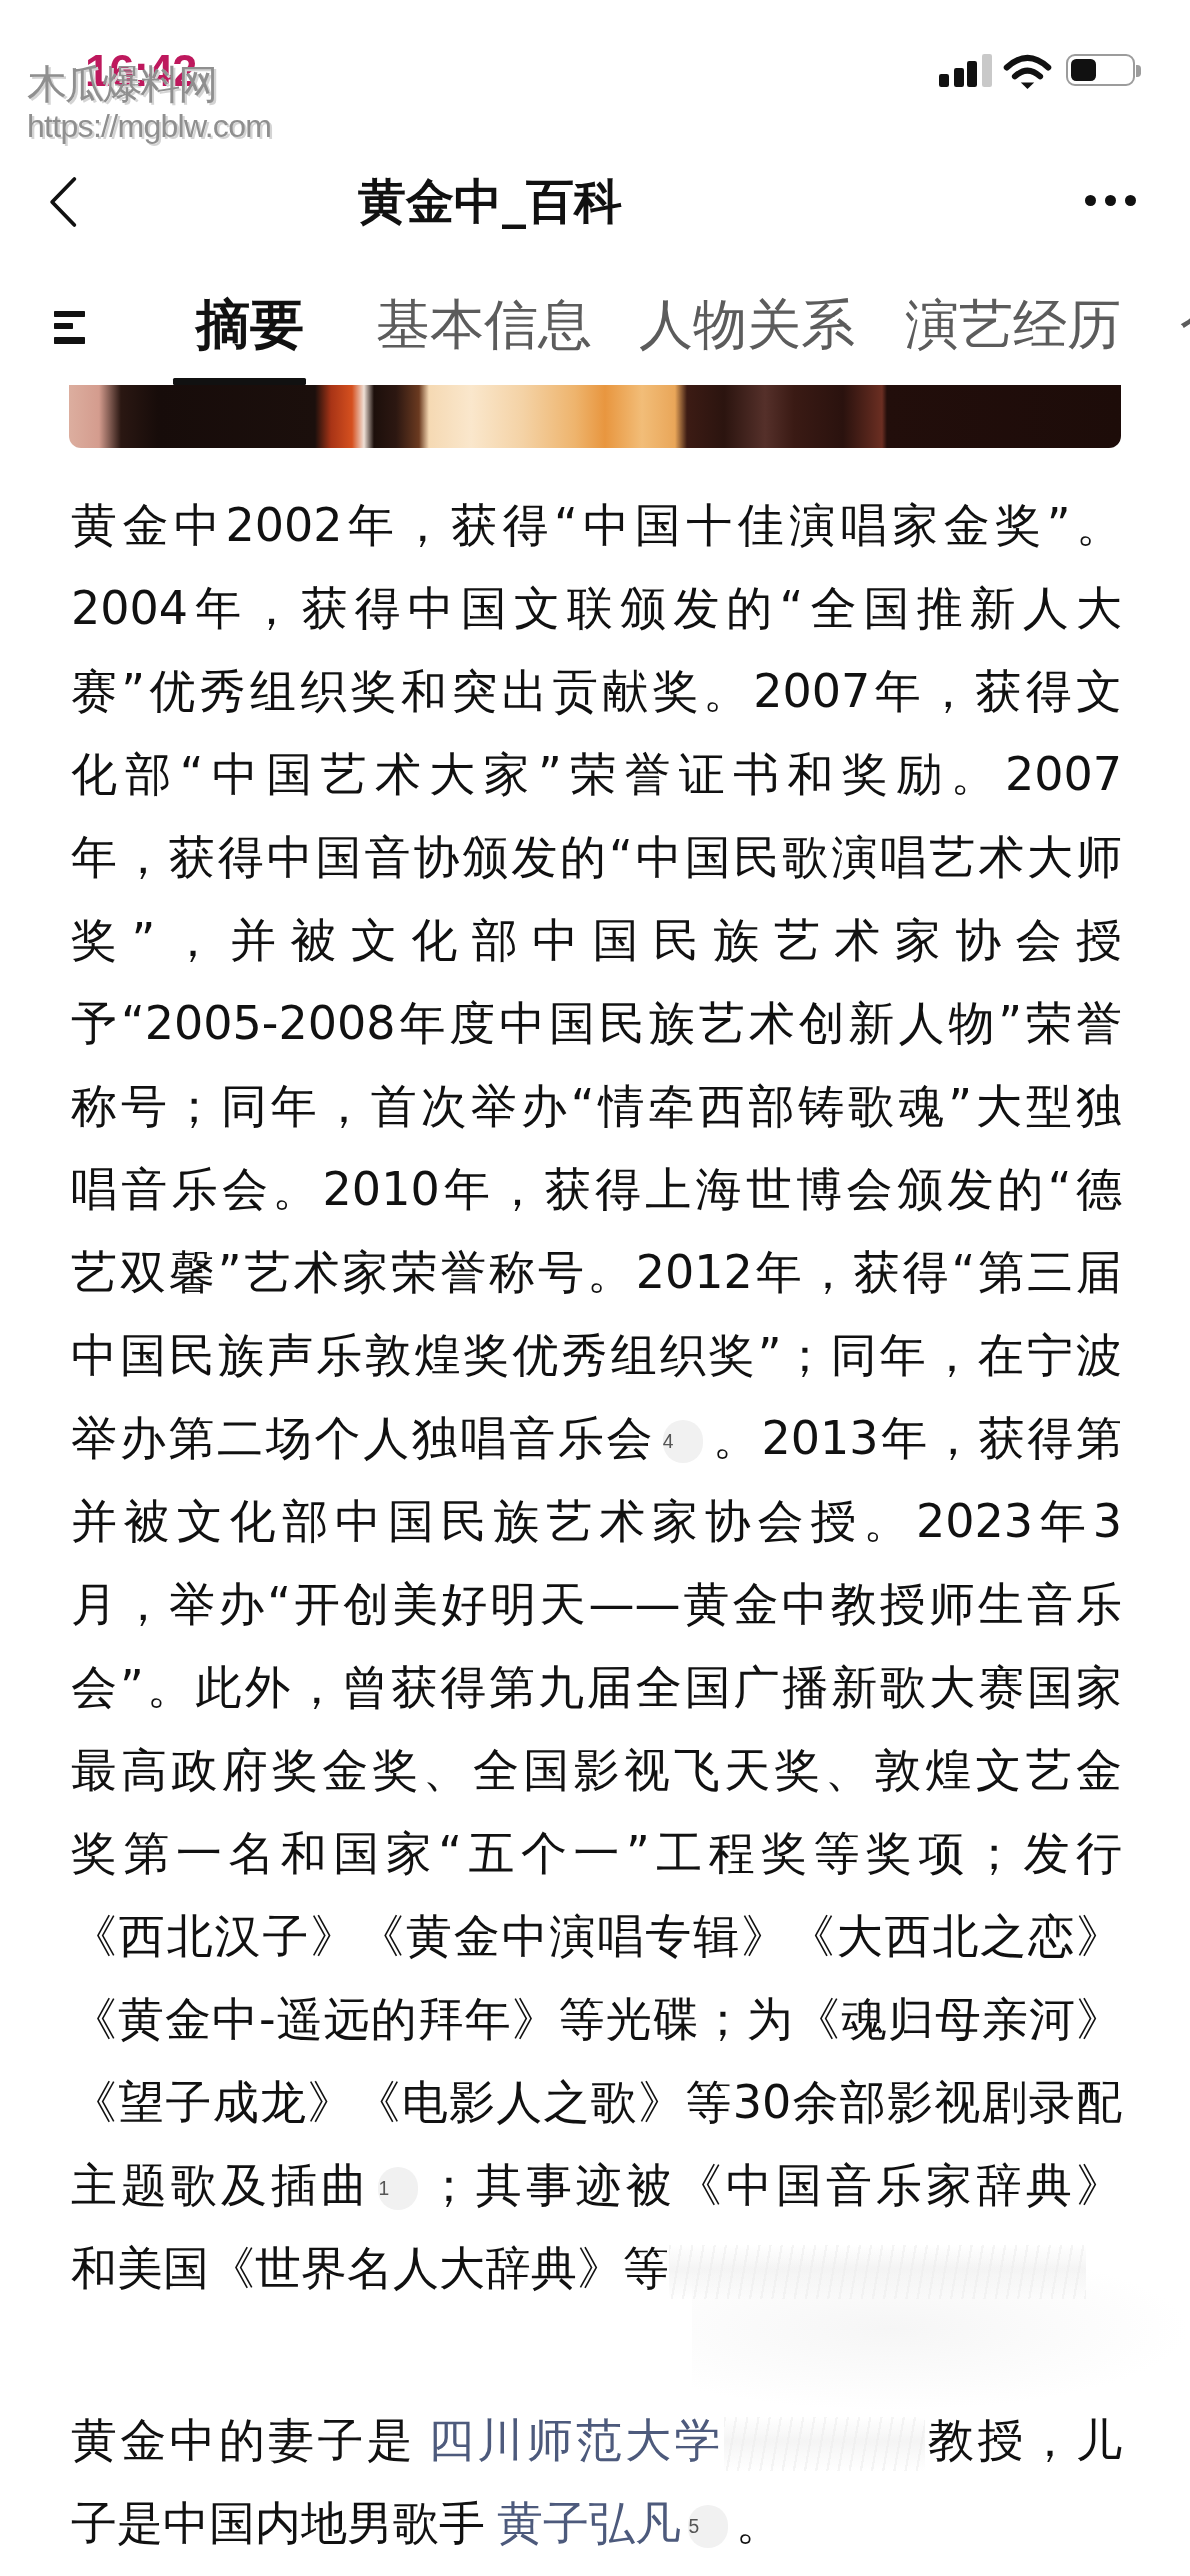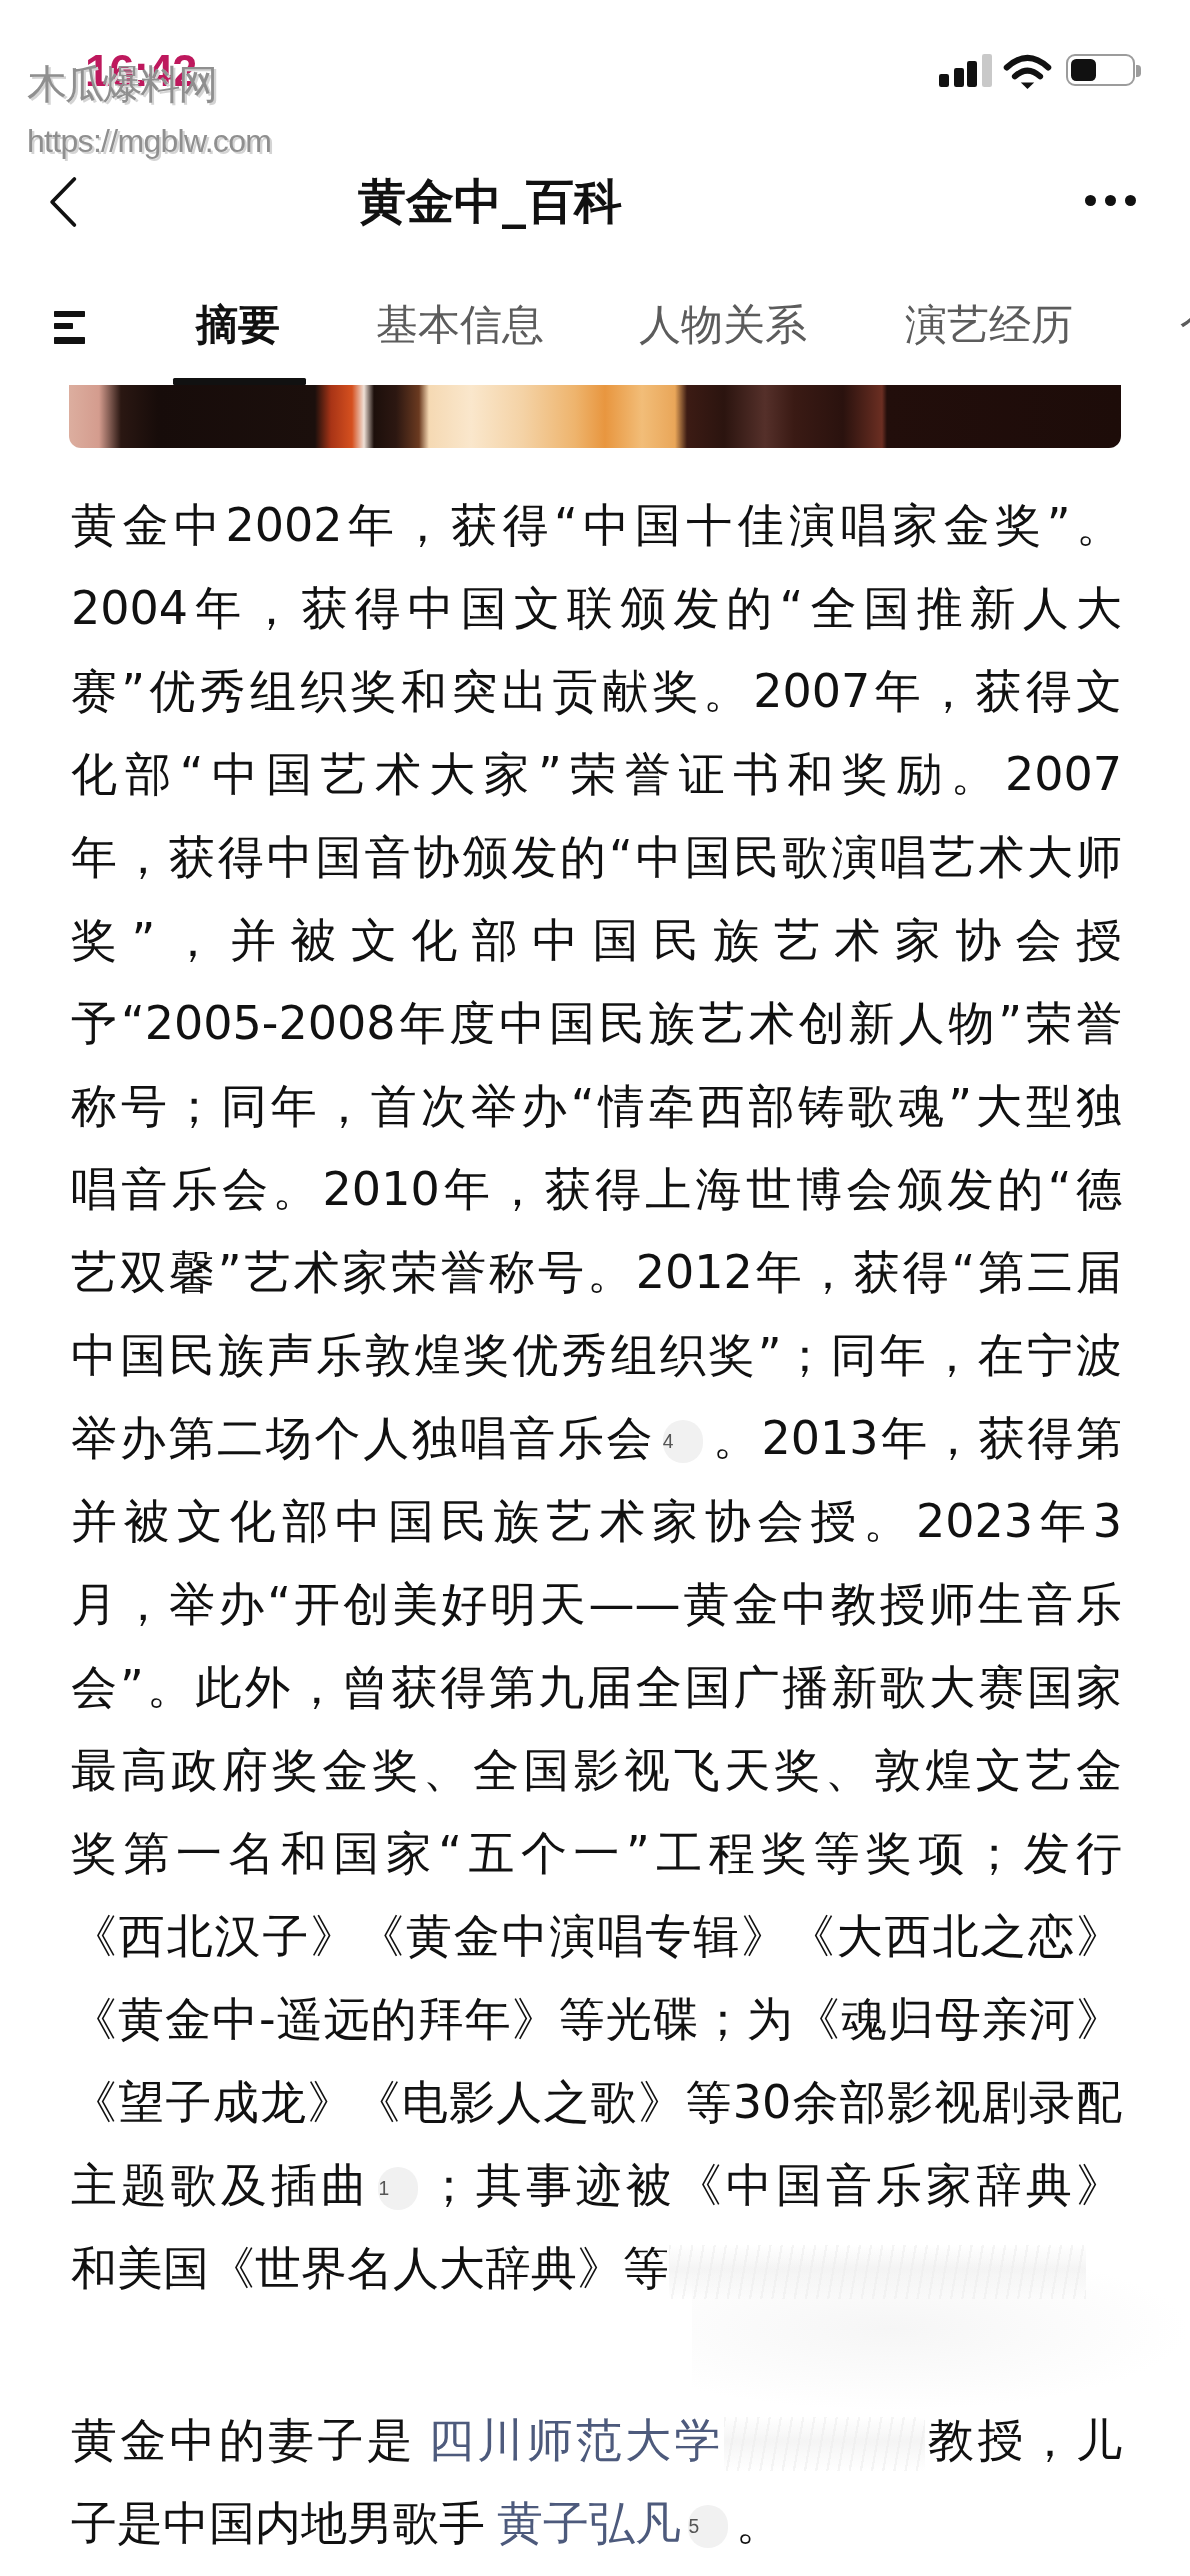--- a/index.html
+++ b/index.html
@@ -3,21 +3,21 @@
 <meta charset="utf-8">
 <style>
 :root{--text:#111111;--tab-inactive:#5c5c5c;--link:#4d5a7c;--cite-bg:#f1f1f1;--cite-fg:#555555;--watermark:#8f8f8f;}
 html,body{margin:0;padding:0;}
 body{width:1191px;height:2576px;position:relative;overflow:hidden;background:#ffffff;font-family:"DejaVu Sans",sans-serif;color:var(--text);}
 .abs{position:absolute;}
 
 
 .time{left:85px;top:48px;font:bold 45px/45px "Liberation Sans",sans-serif;letter-spacing:-0.7px;color:#be185d;}
 .wm-name{left:27px;top:63px;font-size:40px;line-height:42px;color:var(--watermark);text-shadow:2.2px 1.5px 0 #d4d4d4;letter-spacing:-2.2px;white-space:nowrap;}
-.wm-url{left:27px;top:124px;font:32px/34px "Liberation Sans",sans-serif;color:var(--watermark);text-shadow:2.2px 1.5px 0 #d4d4d4;letter-spacing:-0.7px;white-space:nowrap;}
+.wm-url{left:27px;top:109px;font:32px/34px "Liberation Sans",sans-serif;color:var(--watermark);text-shadow:2.2px 1.5px 0 #d4d4d4;letter-spacing:-0.7px;white-space:nowrap;}
 .sig{width:9.7px;border-radius:2.2px;background:#111;}
 .sig1{left:939px;top:74px;height:12.6px;}
 .sig2{left:954px;top:68px;height:18.6px;}
 .sig3{left:967px;top:61px;height:26px;}
 .sig4{left:982px;top:54px;height:33px;background:#c9c9c9;}
 .wifi{left:1003px;top:54px;width:49px;height:36px;}
 .battery{left:1066px;top:54px;width:65px;height:28px;border:2.2px solid #9c9c9c;border-radius:9px;}
 .battery-fill{position:absolute;left:3px;top:3px;height:22px;width:25px;background:#111;border-radius:5.2px;}
 .battery-nub{left:1136px;top:65px;width:5.2px;height:12px;background:#9c9c9c;border-radius:0 3.7px 3.7px 0;}
 
@@ -25,21 +25,21 @@
 .back{left:46px;top:176px;width:33px;height:52px;cursor:pointer;}
 .nav-title{left:0;top:176px;width:980px;text-align:center;font-size:48px;line-height:51px;font-weight:bold;white-space:nowrap;}
 .more{left:1080px;top:192px;width:61px;height:18px;cursor:pointer;}
 .dot{position:absolute;top:3px;width:11px;height:11px;border-radius:50%;background:#111;}
 .dot1{left:4.5px}.dot2{left:24.6px}.dot3{left:45px}
 
 
 .menu-icon{left:52px;top:307px;width:37px;height:40px;cursor:pointer;}
 .menu-bar{position:absolute;left:2.2px;height:6.7px;background:#111;border-radius:0.7px;}
 .mb1{top:3.7px;width:31px}.mb2{top:15.6px;width:18.6px}.mb3{top:30px;width:31px}
-.tab{top:302px;font-size:42px;line-height:46px;color:var(--tab-inactive);white-space:nowrap;cursor:pointer;}
+.tab{top:302px;font-size:54px;line-height:46px;color:var(--tab-inactive);white-space:nowrap;cursor:pointer;}
 .tab.active{color:#111;font-weight:bold;}
 .t0{left:196px}.t1{left:376px}.t2{left:639px}.t3{left:905px}.t4{left:1180px}
 .tab-indicator{left:173px;top:378px;width:133px;height:7.4px;background:#111;border-radius:1.5px;}
 
 
 .strip{left:69px;top:385px;width:1052px;height:63px;border-radius:0 0 12px 12px;
 background:linear-gradient(90deg,#dcae9f 0px,#d49c8e 30px,#2a1712 52px,#170c0a 89px,#1b0f0c 246px,#a83416 262px,#d5501f 283px,#efe0d6 295px,#1c0f0b 305px,#2c1711 327px,#6b3a20 350px,#f5d9b3 360px,#fae7cc 402px,#f4d2a5 454px,#eeb46d 506px,#e8963f 536px,#f2bd78 573px,#e9a659 606px,#3c1b14 618px,#2b140f 655px,#55302a 696px,#3a1a14 725px,#2a120e 774px,#6b2e22 813px,#220e0b 818px,#1d0c09 1052px);}
 
 
 .para{position:absolute;left:71px;width:1051px;}

